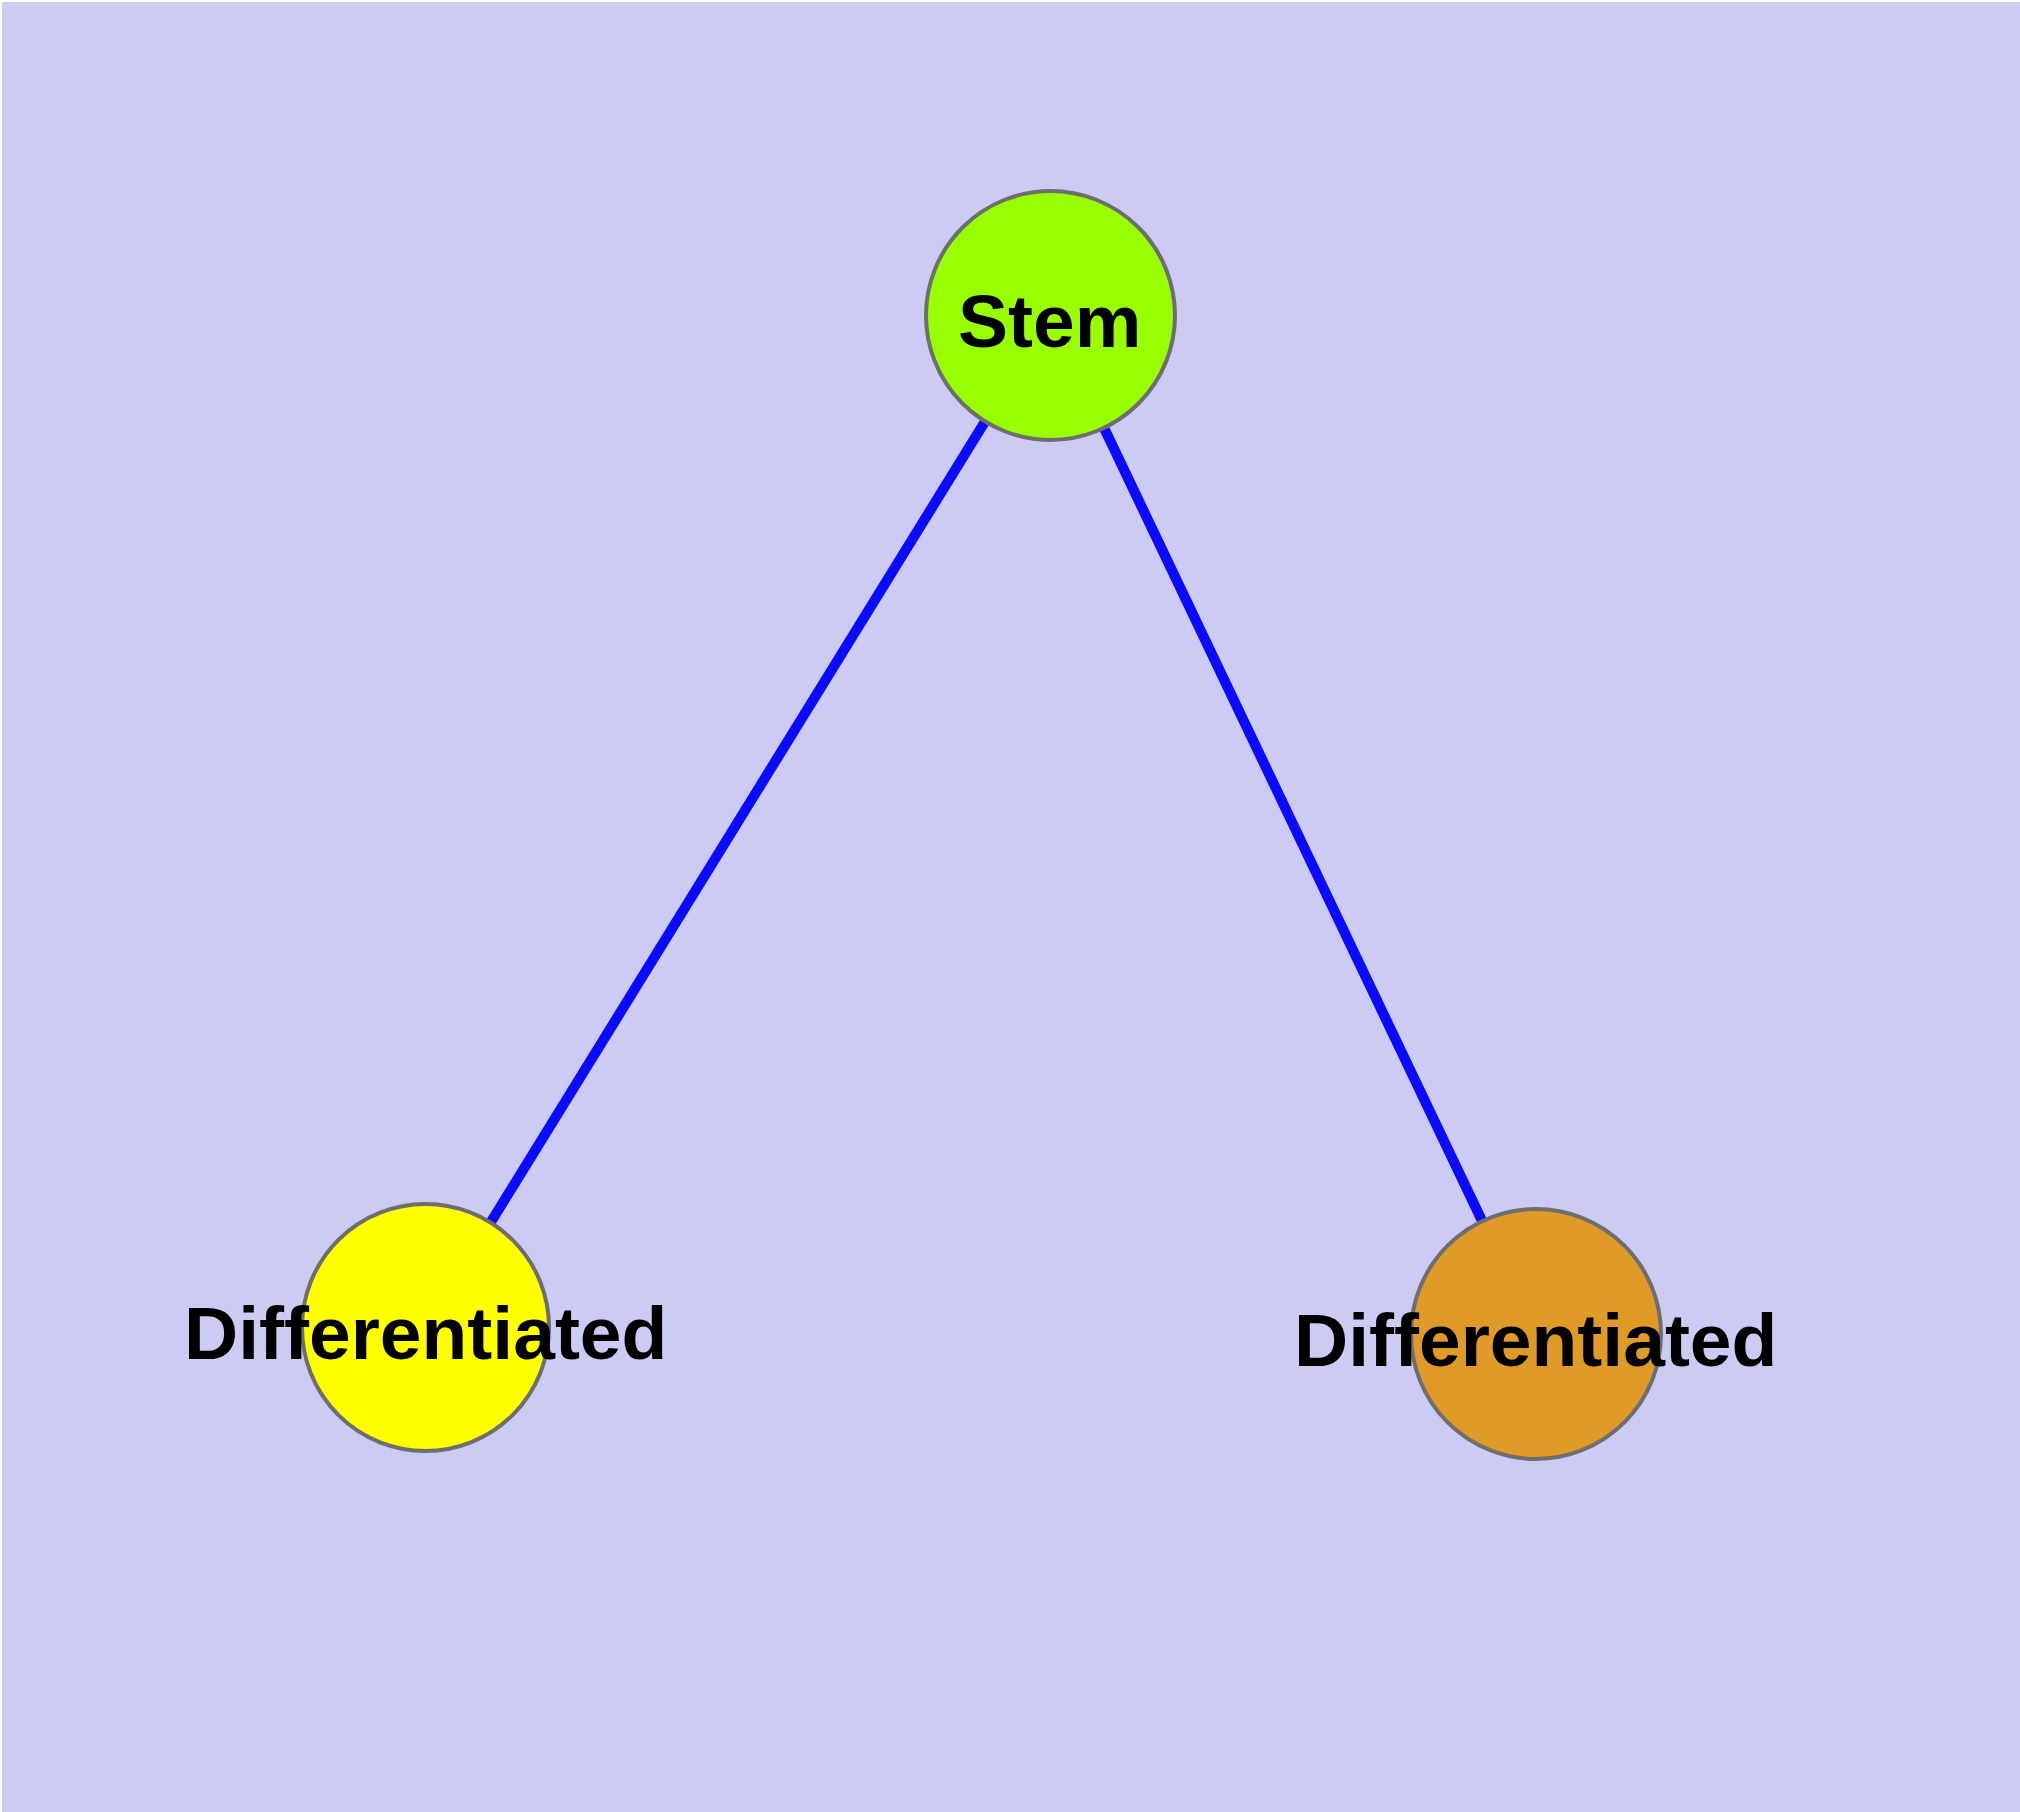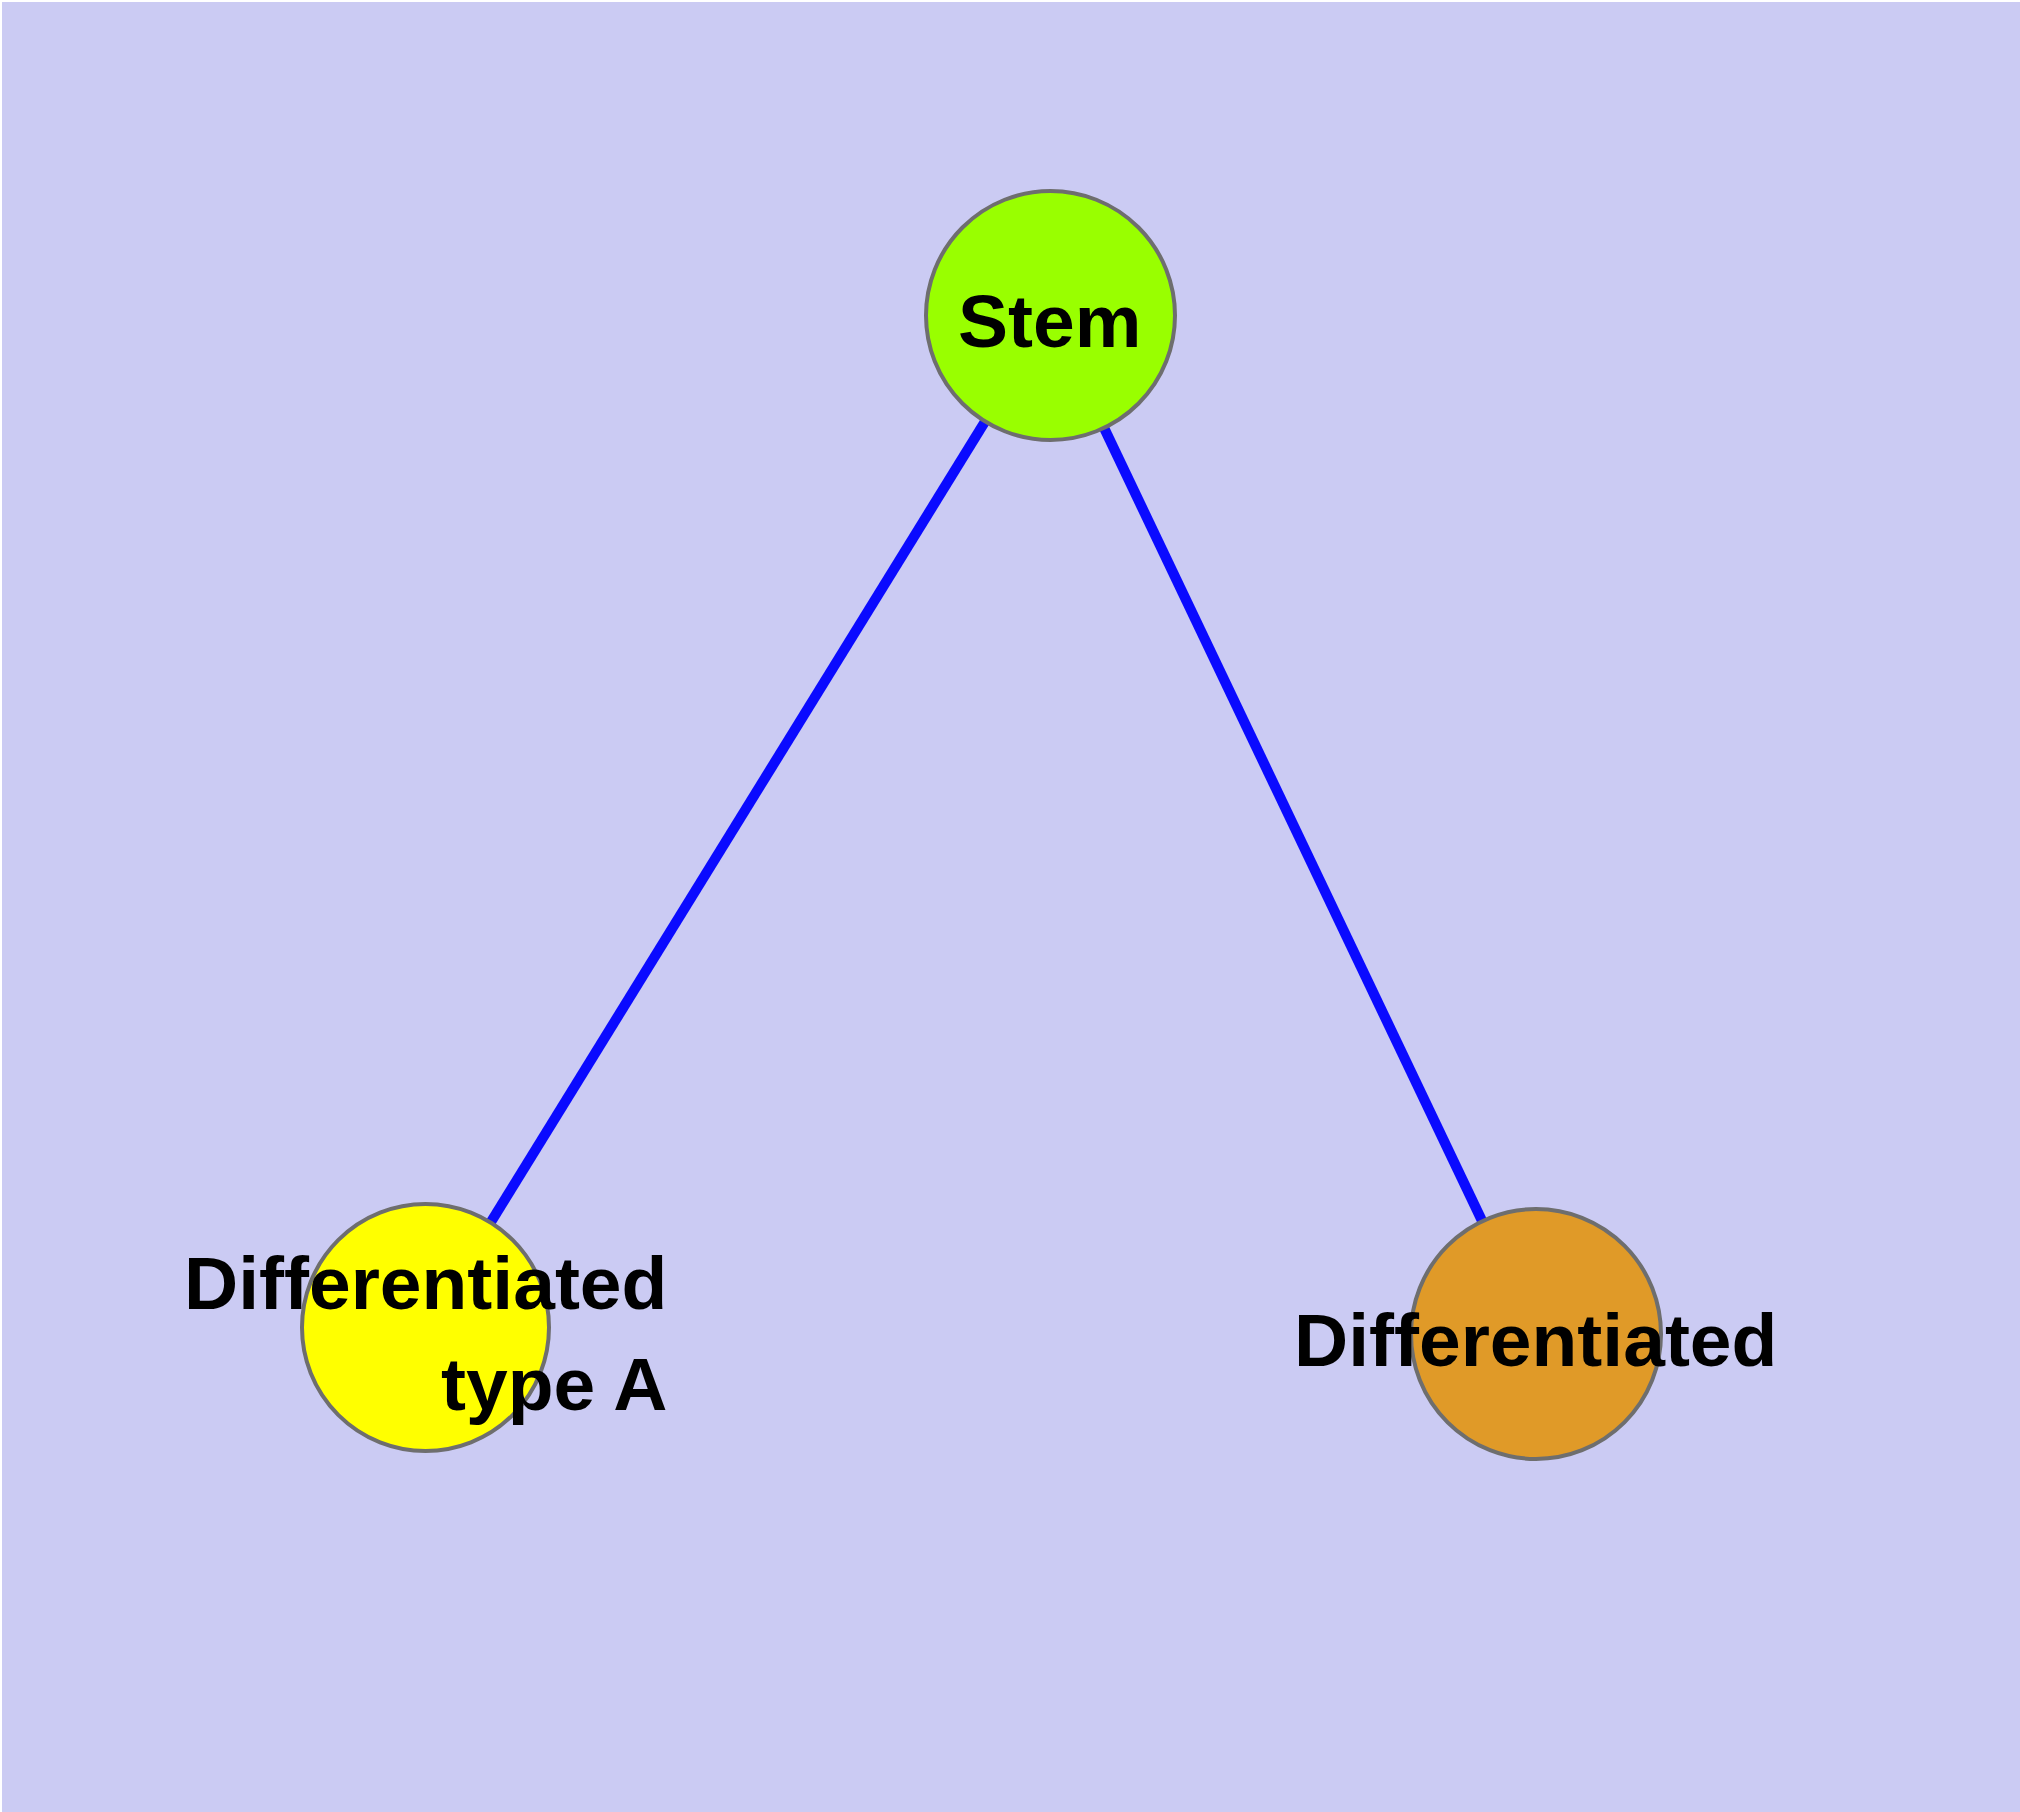--- a/index.html
+++ b/index.html
@@ -28,21 +28,21 @@
   }
   .node {
     position: absolute;
     box-sizing: border-box;
     border-radius: 50%;
     border: 4.2px solid #6E6E6E;
   }
   .node-label {
     position: absolute;
     transform: translate(-50%, -50%);
-    text-align: right;
+    text-align: left;
     color: #000000;
     font-weight: 700;
     font-size: 75px;
     line-height: 1.35;
     white-space: nowrap;
     letter-spacing: 0;
   }
   .node-label span { display: block; }
 </style>
 </head>
@@ -58,21 +58,20 @@
   <div class="node" style="left: 922px; top: 187px; width: 253px; height: 253px; background: rgb(153, 255, 0); border-color: rgb(110, 110, 110);"></div>
   <div class="node" style="left: 298px; top: 1200px; width: 251px; height: 251px; background: rgb(255, 255, 0); border-color: rgb(110, 110, 110);"></div>
   <div class="node" style="left: 1407px; top: 1205px; width: 254px; height: 254px; background: rgb(224, 154, 40); border-color: rgb(110, 110, 110);"></div>
 
   <div class="node-label" style="left: 1048px; top: 320px; color: rgb(0, 0, 0);">
     <span>Stem</span>
   </div>
 
   <div class="node-label" style="left: 424px; top: 1332px; color: rgb(0, 0, 0);">
     <span>Differentiated</span>
-    <span>type A</span>
   </div>
 
   <div class="node-label" style="left: 1534px; top: 1339px; color: rgb(0, 0, 0);">
     <span>Differentiated</span>
   </div>
 
 </div>
 
 
 </body></html>

